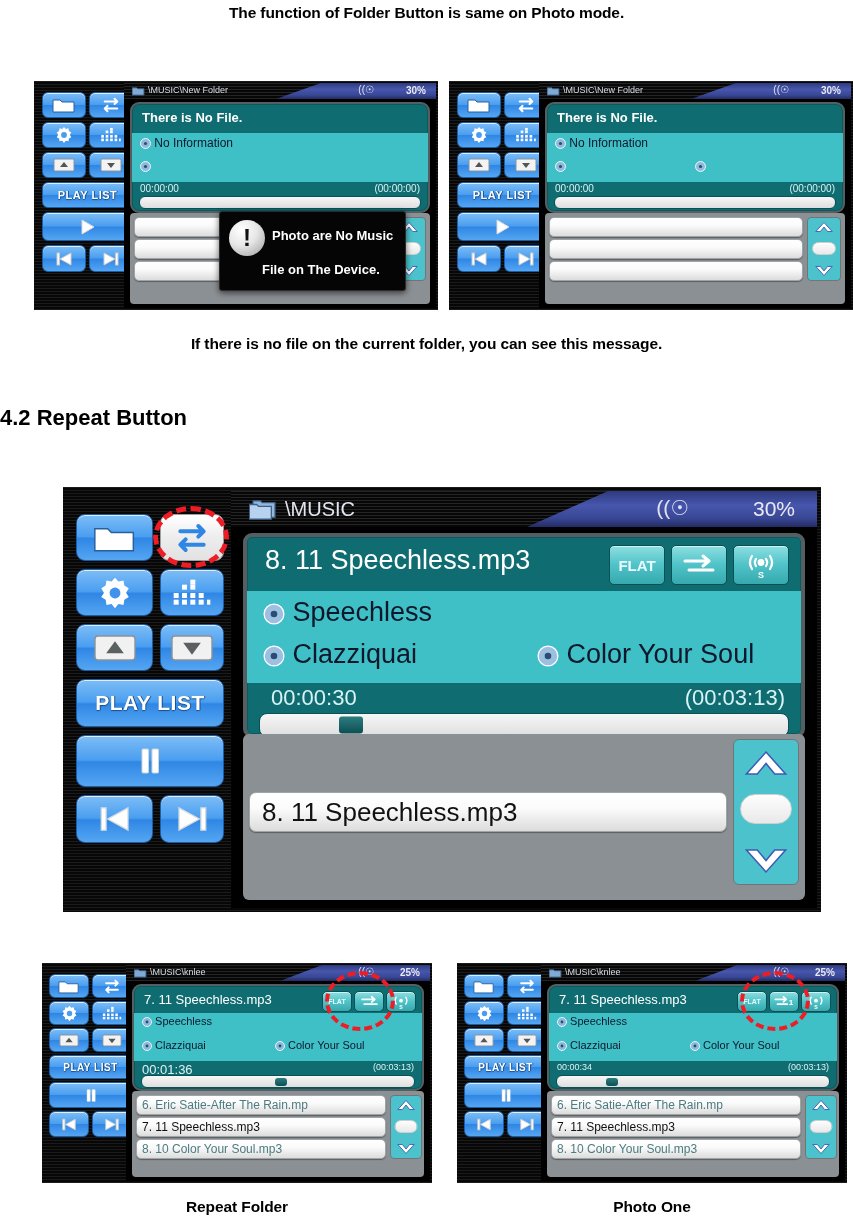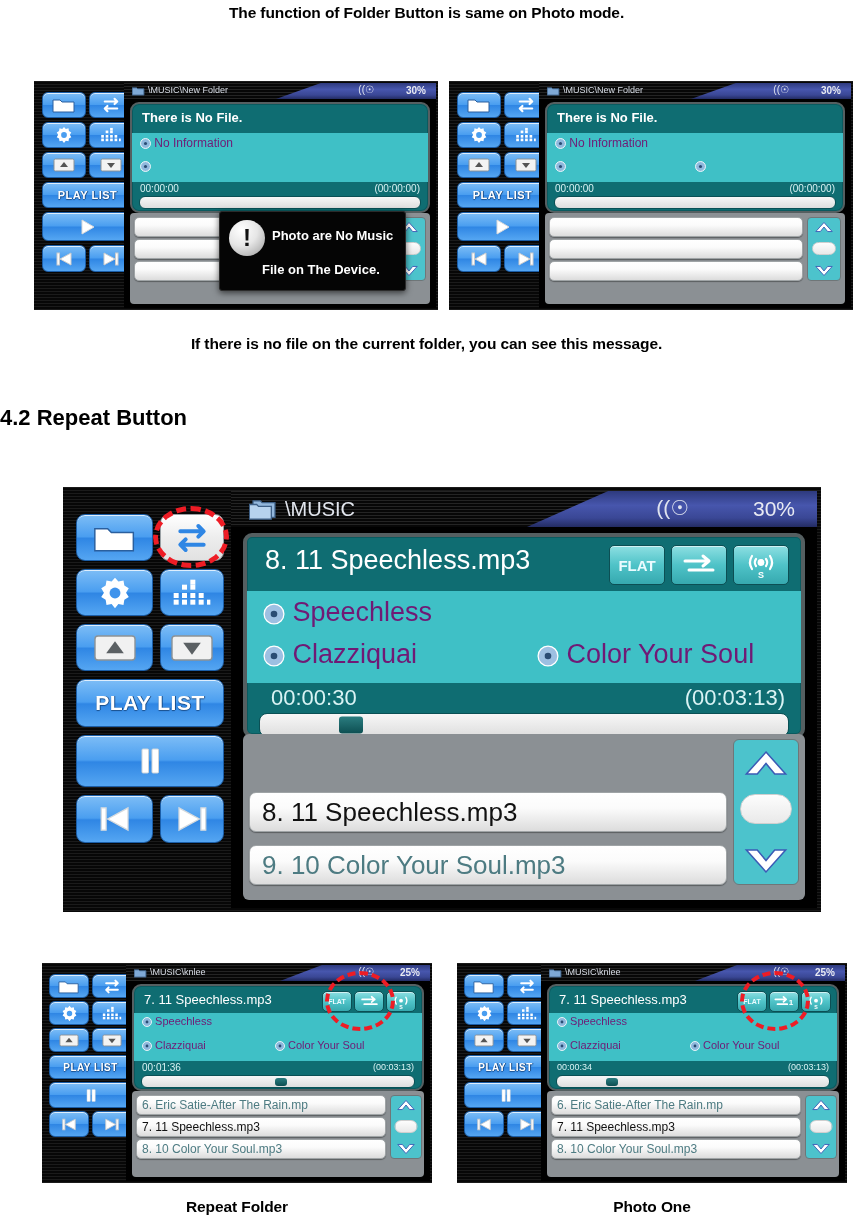--- a/index.html
+++ b/index.html
@@ -98,21 +98,21 @@
   .np-title{
     position:absolute;
     color:#ffffff;
     white-space:nowrap;
     overflow:hidden;
   }
   .np-mid{
     position:absolute;left:0;right:0;
     background:#3fc0c6;
   }
-  .np-line{position:absolute;white-space:nowrap;color:#701a75;}
+  .np-line{position:absolute;white-space:nowrap;color:#0f172a;}
   .cd-ico{display:inline-block;vertical-align:middle;}
   .np-time{position:absolute;color:#d9f3f4;white-space:nowrap;}
   .np-bar{
     position:absolute;
     background:linear-gradient(180deg,#f7f7f7,#dedede);
     border-radius:6px;
     border:1px solid #0a5055;
     overflow:hidden;
   }
   .np-knob{
@@ -616,23 +616,20 @@
       <div class="np-time" style="right:16px;top:148px;font-size:22px;">(00:03:13)</div>
       <div class="np-bar" style="left:12px;right:12px;top:176px;height:22px;border-radius:8px;">
         <div class="np-knob" style="left:15%;width:24px;height:17px;"></div>
       </div>
     </div>
 
     <div class="plfield" style="left:12px;top:243px;right:12px;bottom:8px;border-radius:6px;"></div>
     <div class="plrow sel" style="left:18px;top:301px;right:90px;height:38px;font-size:26px;padding:0 12px;border-radius:7px;">
         <span>8. 11 Speechless.mp3</span>
       </div>
-    <div class="plrow" style="left:18px;top:354px;right:90px;height:38px;font-size:26px;padding:0 12px;border-radius:7px;">
-        <span>9. 10 Color Your Soul.mp3</span>
-      </div>
 
     <div class="scrollpad" style="right:18px;top:248px;width:64px;height:144px;border-radius:6px;">
       <svg style="position:absolute;left:50%;transform:translateX(-50%);top:6px;" width="48" height="34" viewBox="0 0 22 14">
           <path d="M11 2l9 10h-5L11 7.2 7 12H2z" fill="#fff" stroke="#3b5bb5" stroke-width=".7"></path>
         </svg>
       <div class="sc-thumb" style="top:54px;width:50px;height:28px;"></div>
       <svg style="position:absolute;left:50%;transform:translateX(-50%);bottom:6px;" width="48" height="34" viewBox="0 0 22 14">
           <path d="M11 12L2 2h5l4 4.8L15 2h5z" fill="#fff" stroke="#3b5bb5" stroke-width=".7"></path>
         </svg>
     </div>
@@ -765,21 +762,21 @@
           <span>Clazziquai</span>
         </div>
         <div class="np-line" style="left:141px;top:26px;font-size:11px;">
           <svg class="cd-ico" width="10" height="10" viewBox="0 0 12 12">
               <circle cx="6" cy="6" r="5.4" fill="#8fb8dd" stroke="#fff"></circle>
               <circle cx="6" cy="6" r="1.7" fill="#2a4d74"></circle>
             </svg>
           <span>Color Your Soul</span>
         </div>
       </div>
-      <div class="np-time" style="left:8px;top:76px;font-size:10px;">00:01:36</div>
+      <div class="np-time" style="left:8px;top:76px;font-size:13px;">00:01:36</div>
       <div class="np-time" style="right:8px;top:76px;font-size:9px;">(00:03:13)</div>
       <div class="np-bar" style="left:7px;right:7px;top:89px;height:11px;">
         <div class="np-knob" style="left:49%;width:12px;height:8px;"></div>
       </div>
     </div>
 
     <div class="plfield" style="left:6px;top:126px;right:6px;bottom:4px;"></div>
     <div class="plrow" style="left:10px;top:130px;right:44px;height:18px;font-size:12px;padding:0 5px;">
         <span>6. Eric Satie-After The Rain.mp</span>
       </div>

